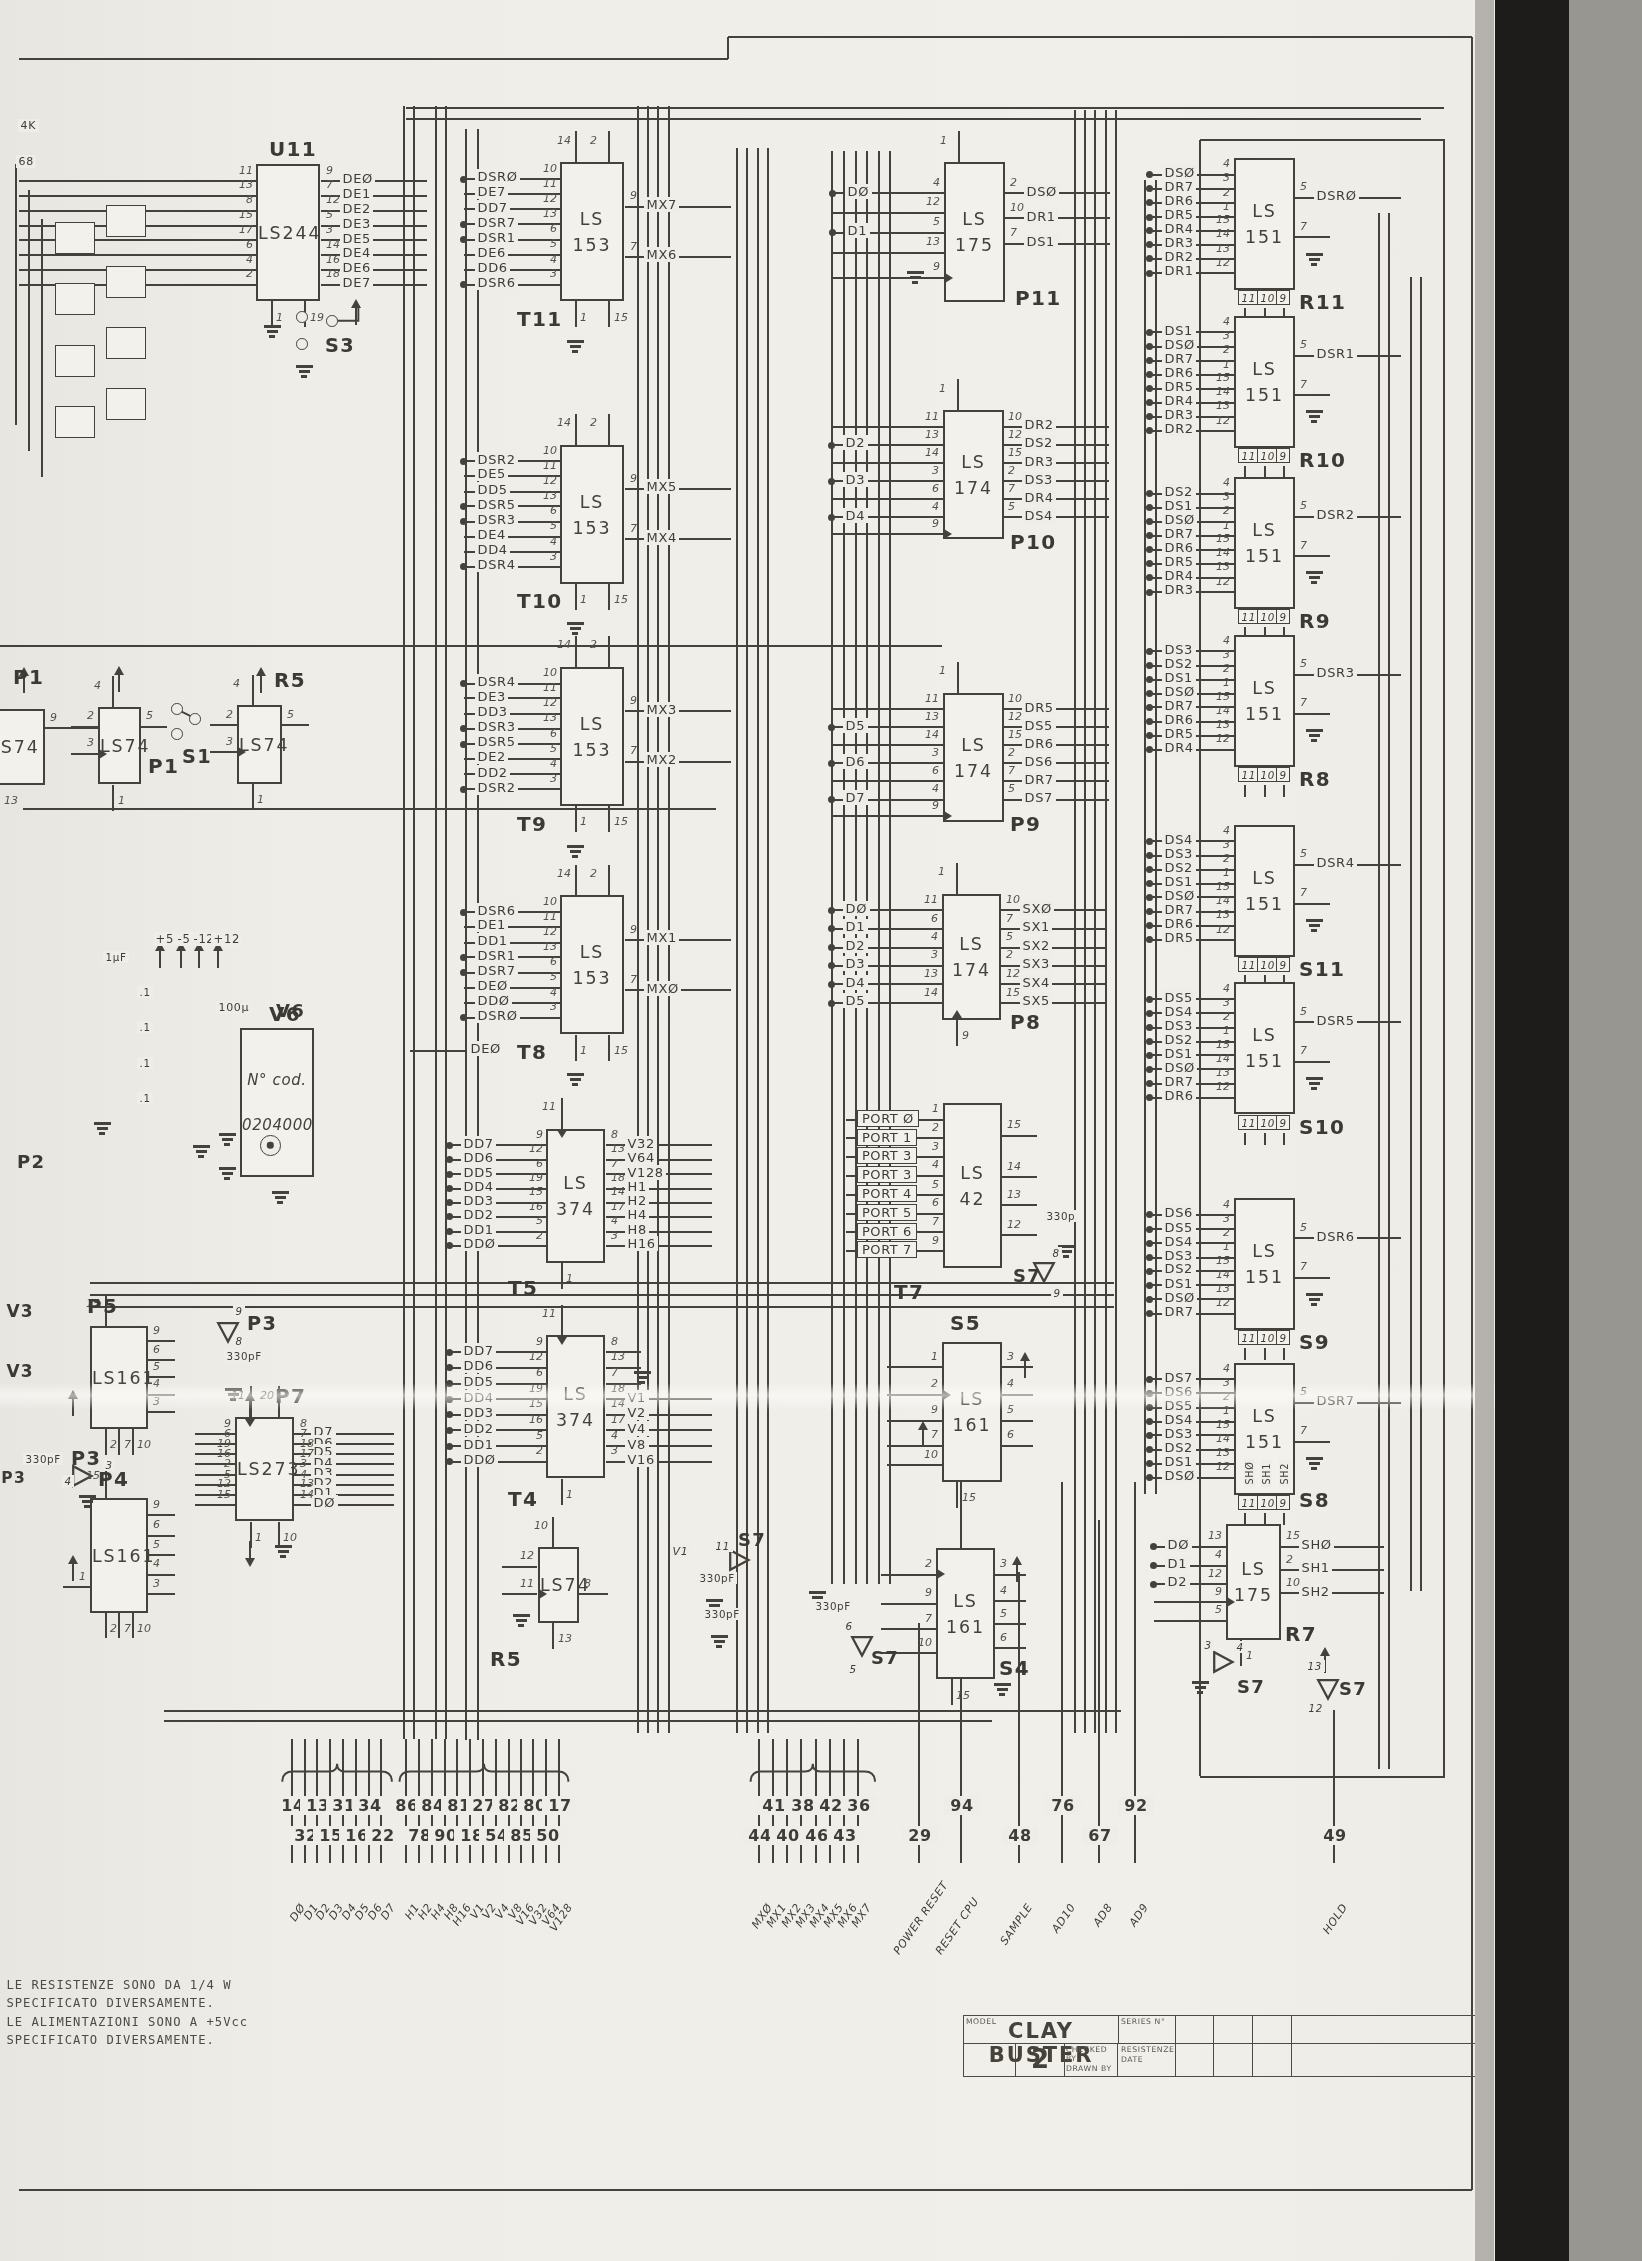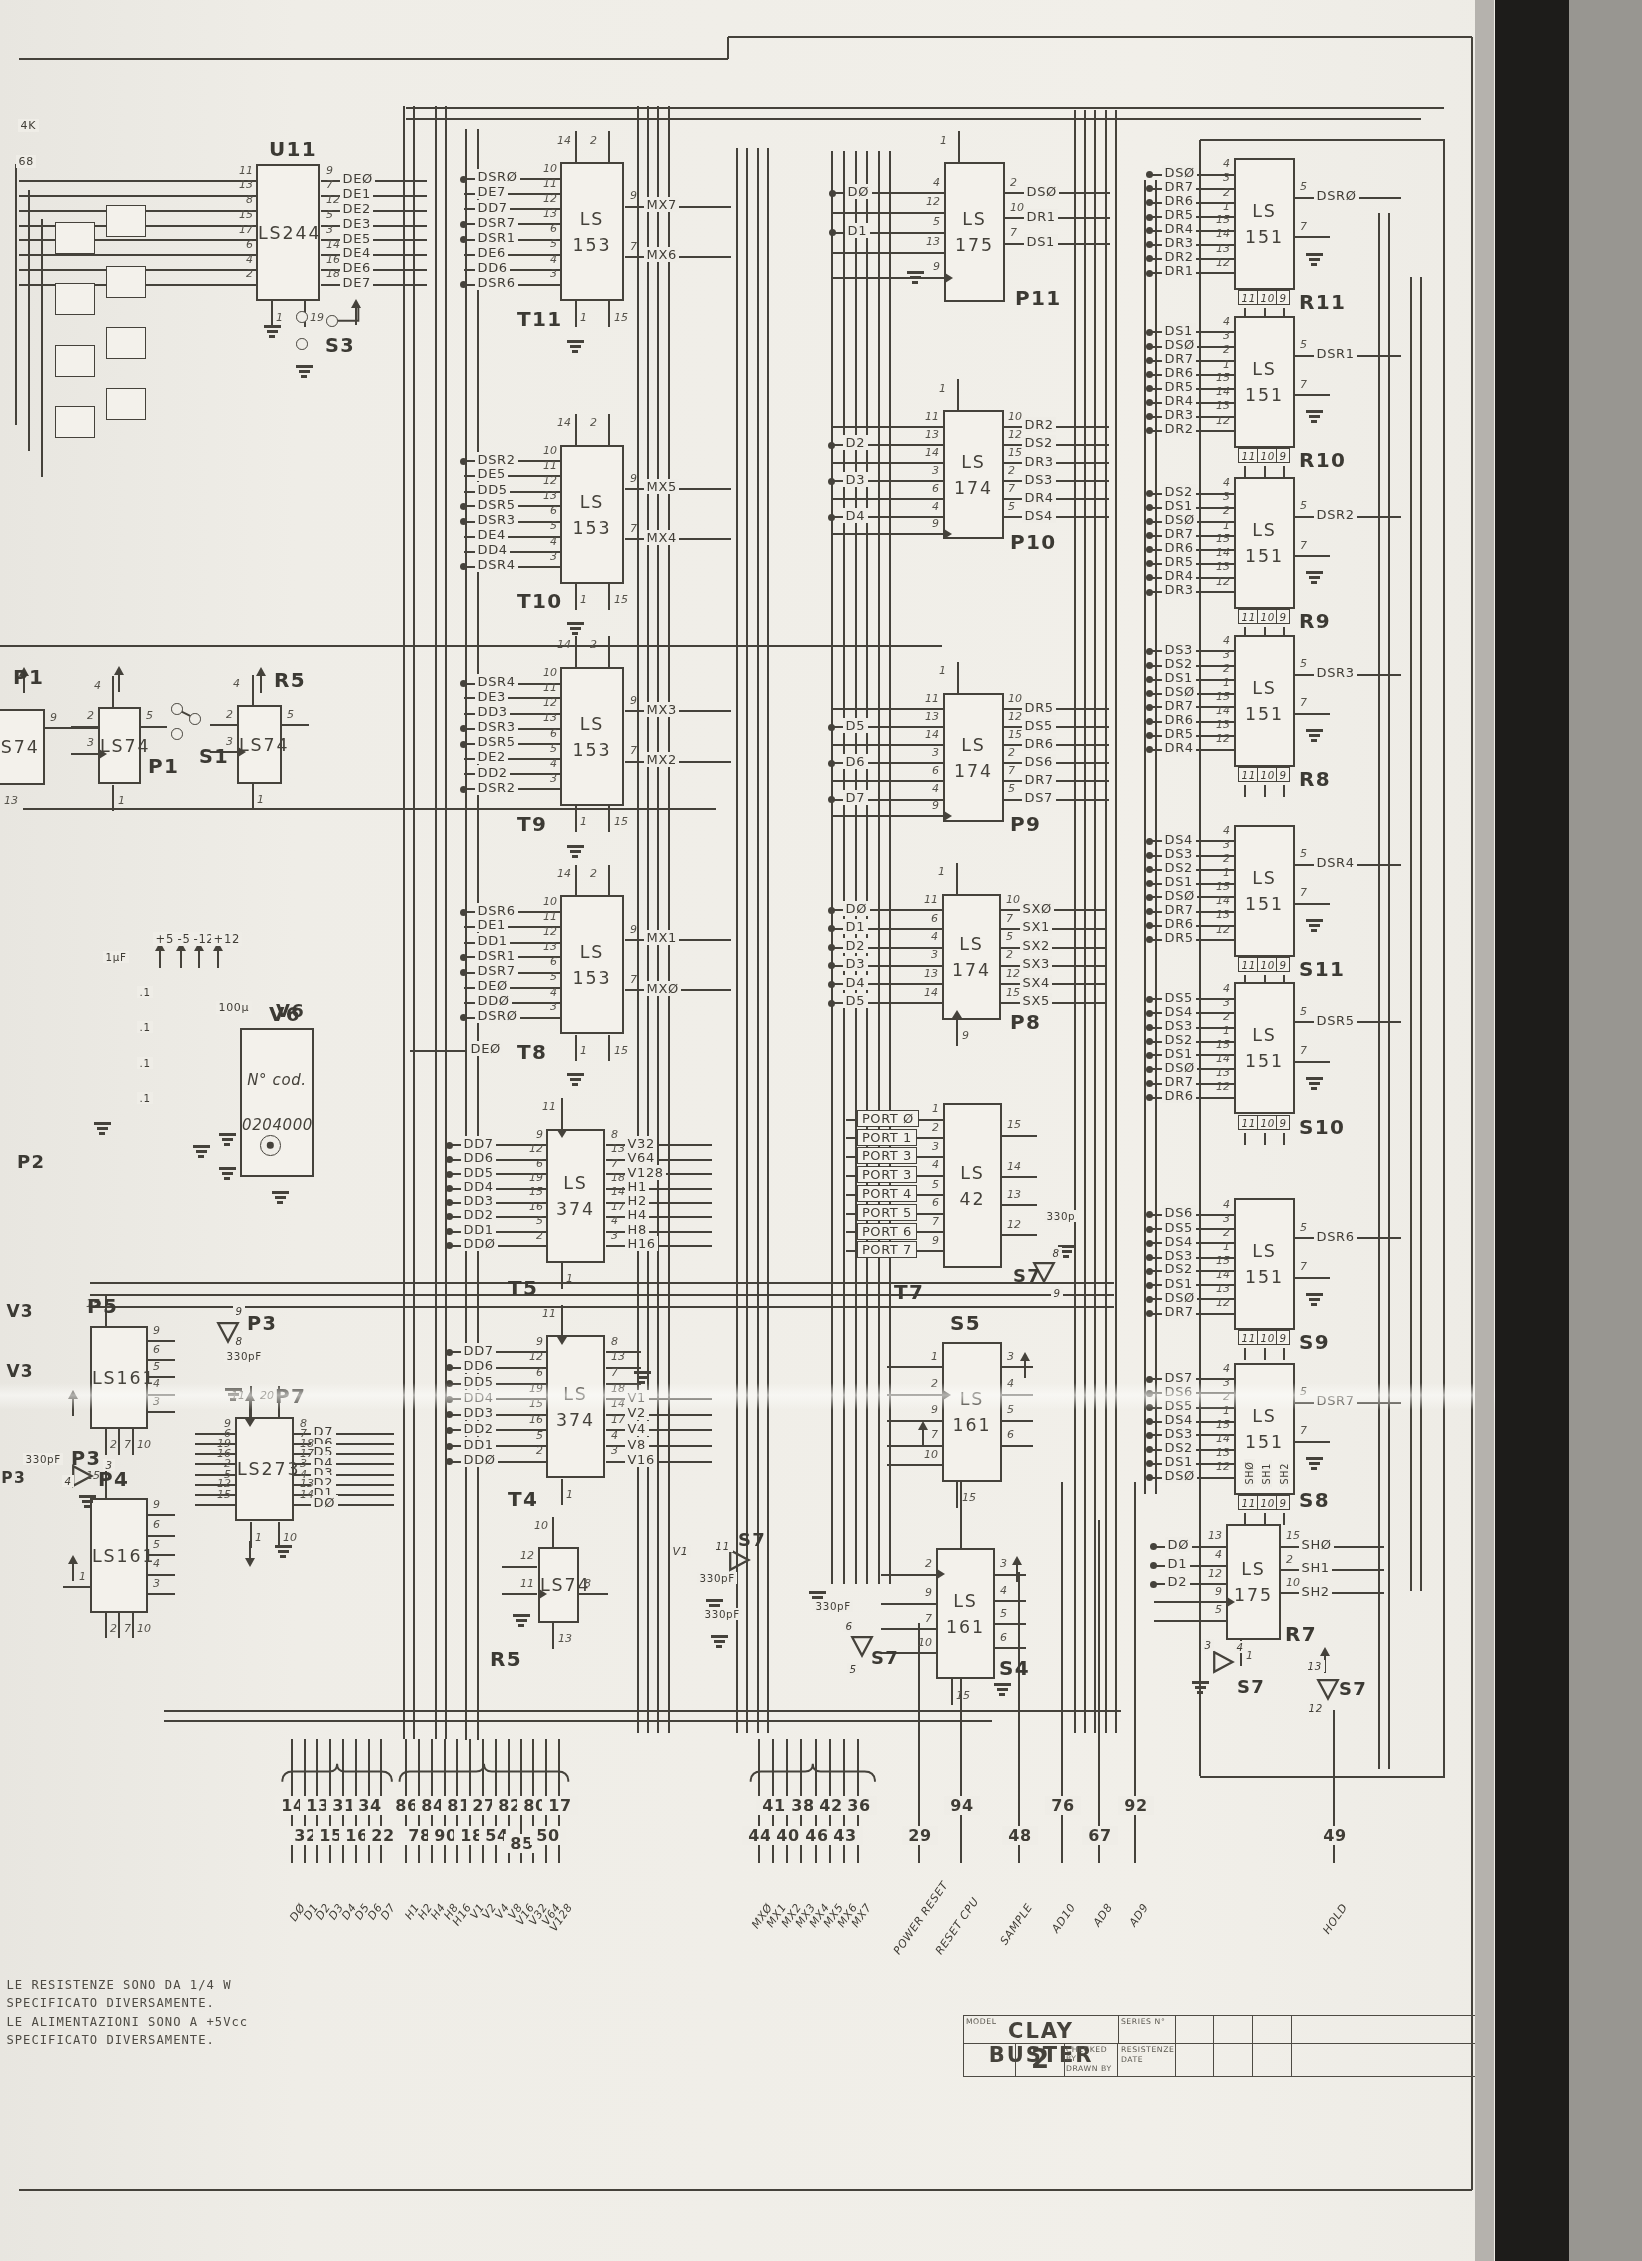--- a/index.html
+++ b/index.html
@@ -400,21 +400,21 @@
     <div class="circ" style="left: 326px; top: 315px; width: 11.6px; height: 11.6px;"></div>
     <div class="circ" style="left: 171px; top: 703px; width: 11.6px; height: 11.6px;"></div>
     <div class="circ" style="left: 189px; top: 713px; width: 11.6px; height: 11.6px;"></div>
     <div class="circ" style="left: 171px; top: 728px; width: 11.6px; height: 11.6px;"></div>
     <div class="circ" style="left: 260px; top: 1135px; width: 20.6px; height: 20.6px;">
       <div class="cdot"></div>
     </div>
     <div class="lbl" style="left: 18px; top: 119px; font-size: 11px;">4K</div>
     <div class="lbl" style="left: 16px; top: 155px; font-size: 11px;">68</div>
     <div class="des" style="left: 325px; top: 334px; font-size: 19.3px; font-weight: bold;">S3</div>
-    <div class="des" style="left: 199px; top: 745px; font-size: 19.3px; font-weight: bold;">S1</div>
+    <div class="des" style="left: 182px; top: 745px; font-size: 19.3px; font-weight: bold;">S1</div>
     <div class="lbl" style="left: 468px; top: 1041px; font-size: 13px;">DEØ</div>
     <div class="des" style="left: 276px; top: 1000px; font-size: 18px; font-weight: bold;">V6</div>
     <div class="lbl" style="left: 216px; top: 1001px; font-size: 11px;">100μ</div>
     <div class="lbl" style="left: 103px; top: 951px; font-size: 10.3px;">1μF</div>
     <div class="lbl" style="left: 137px; top: 986px; font-size: 10.3px;">.1</div>
     <div class="lbl" style="left: 137px; top: 1021px; font-size: 10.3px;">.1</div>
     <div class="lbl" style="left: 137px; top: 1057px; font-size: 10.3px;">.1</div>
     <div class="lbl" style="left: 137px; top: 1092px; font-size: 10.3px;">.1</div>
     <div class="des" style="left: 17px; top: 1151px; font-size: 18px; font-weight: bold;">P2</div>
     <div class="lbl" style="left: 153px; top: 932px; font-size: 11.6px;">+5</div>
@@ -1718,21 +1718,21 @@
     <div class="vline" style="left: 495px; top: 1779px; height: 84px;"></div>
     <div class="vline" style="left: 495px; top: 1739px; height: 40px;"></div>
     <div class="lbl" style="left: 479px; top: 1826px; width: 31px; text-align: center; font-weight: bold; font-size: 16px; background: var(--paper);">54</div>
     <div class="lbl rot" style="left: 439px; top: 1899px; width: 59px; text-align: right; font-size: 11px; font-style: italic; background: none; transform: rotate(-55deg);">V4</div>
     <div class="vline" style="left: 508px; top: 1779px; height: 84px;"></div>
     <div class="vline" style="left: 508px; top: 1739px; height: 40px;"></div>
     <div class="lbl" style="left: 492px; top: 1796px; width: 31px; text-align: center; font-weight: bold; font-size: 16px; background: var(--paper);">82</div>
     <div class="lbl rot" style="left: 452px; top: 1899px; width: 59px; text-align: right; font-size: 11px; font-style: italic; background: none; transform: rotate(-55deg);">V8</div>
     <div class="vline" style="left: 520px; top: 1779px; height: 84px;"></div>
     <div class="vline" style="left: 520px; top: 1739px; height: 40px;"></div>
-    <div class="lbl" style="left: 504px; top: 1826px; width: 31px; text-align: center; font-weight: bold; font-size: 16px; background: var(--paper); margin-top: 8px;">85</div>
+    <div class="lbl" style="left: 504px; top: 1826px; width: 31px; text-align: center; font-weight: bold; font-size: 16px; background: var(--paper);">85</div>
     <div class="lbl rot" style="left: 464px; top: 1899px; width: 59px; text-align: right; font-size: 11px; font-style: italic; background: none; transform: rotate(-55deg);">V16</div>
     <div class="vline" style="left: 532px; top: 1779px; height: 84px;"></div>
     <div class="vline" style="left: 532px; top: 1739px; height: 40px;"></div>
     <div class="lbl" style="left: 517px; top: 1796px; width: 31px; text-align: center; font-weight: bold; font-size: 16px; background: var(--paper);">80</div>
     <div class="lbl rot" style="left: 477px; top: 1899px; width: 59px; text-align: right; font-size: 11px; font-style: italic; background: none; transform: rotate(-55deg);">V32</div>
     <div class="vline" style="left: 545px; top: 1779px; height: 84px;"></div>
     <div class="vline" style="left: 545px; top: 1739px; height: 40px;"></div>
     <div class="lbl" style="left: 530px; top: 1826px; width: 31px; text-align: center; font-weight: bold; font-size: 16px; background: var(--paper);">50</div>
     <div class="lbl rot" style="left: 490px; top: 1899px; width: 59px; text-align: right; font-size: 11px; font-style: italic; background: none; transform: rotate(-55deg);">V64</div>
     <div class="vline" style="left: 558px; top: 1779px; height: 84px;"></div>

